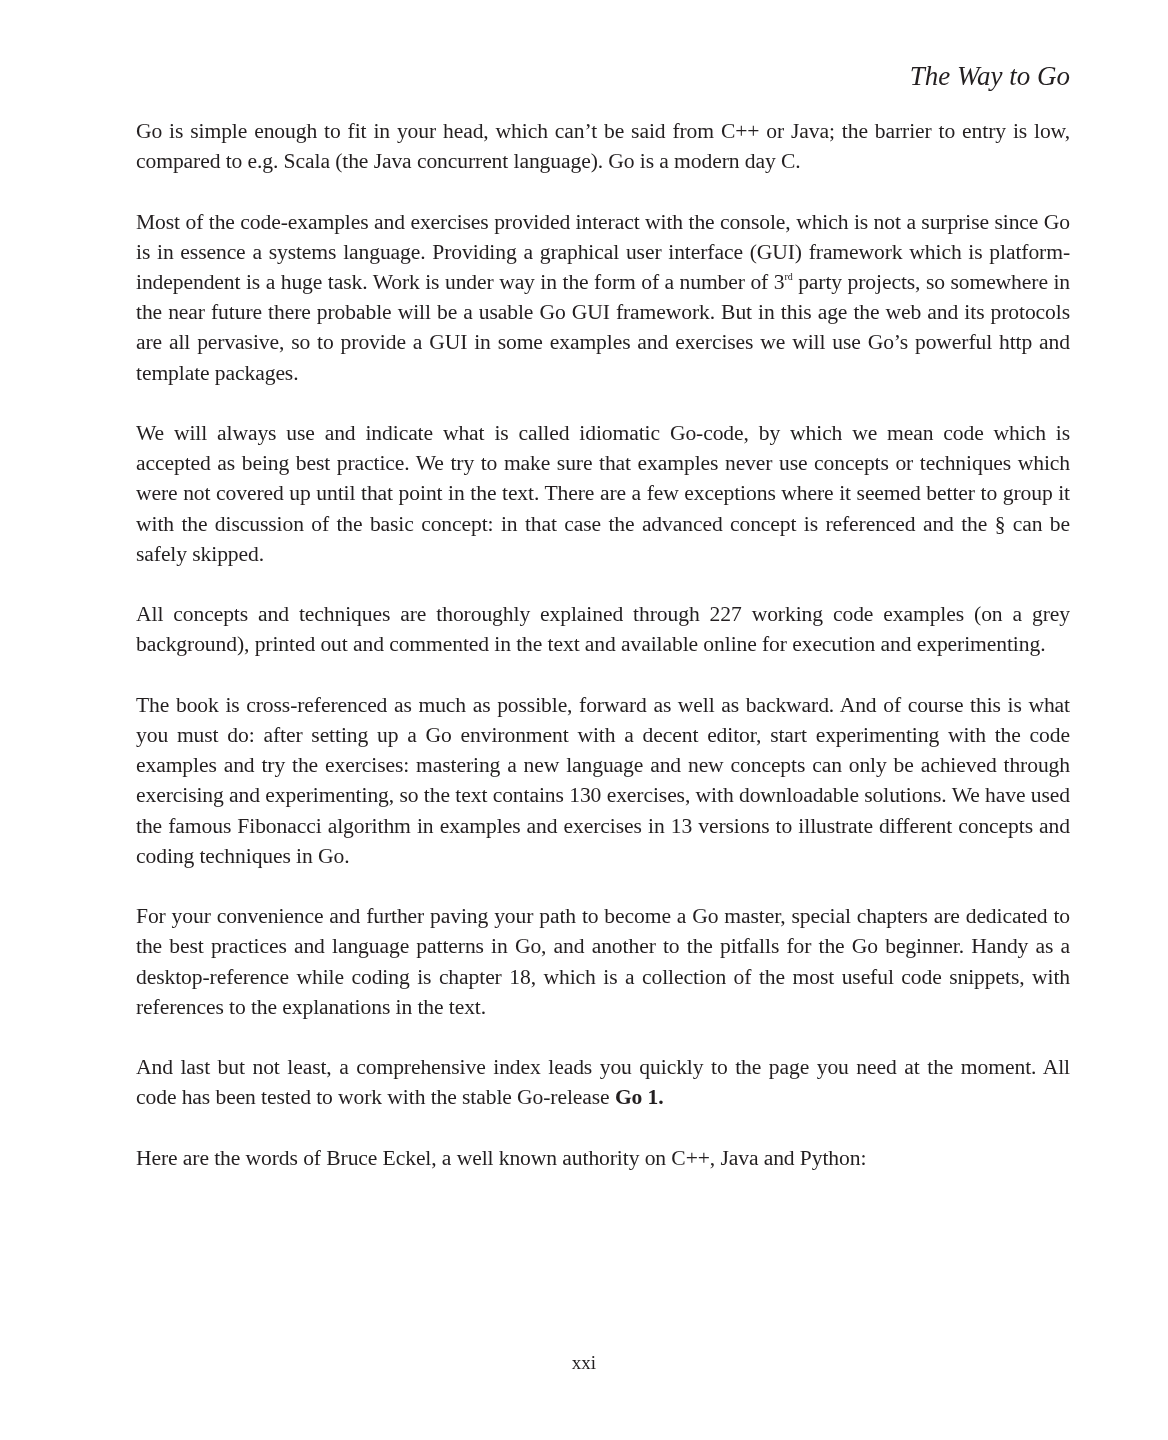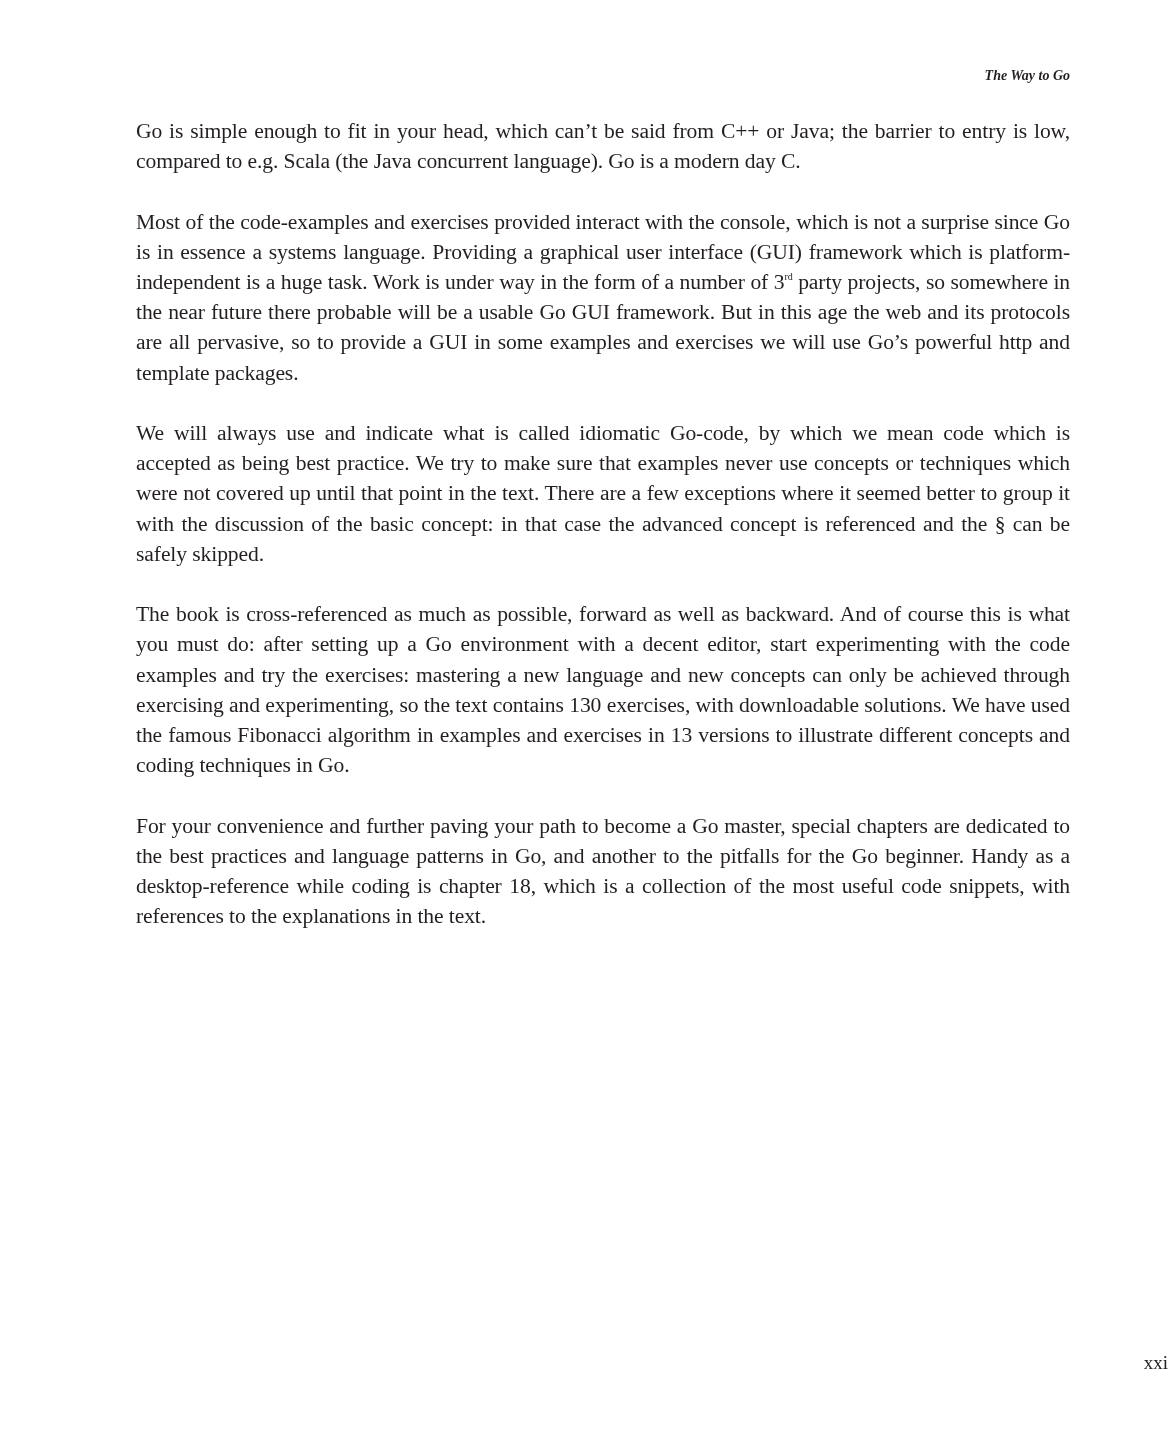--- a/index.html
+++ b/index.html
@@ -3,42 +3,45 @@
 <meta charset="utf-8">
 <style>
   html, body { margin: 0; padding: 0; background: #ffffff; }
   body {
     width: 1168px; height: 1440px; position: relative; overflow: hidden;
     font-family: "Liberation Serif", "DejaVu Serif", serif;
     color: #231f20;
   }
   .running-header {
     position: absolute; top: 62px; right: 98px;
-    font-style: italic; font-size: 14px; line-height: 28px; font-weight: bold;
+    font-style: italic; font-size: 27px; line-height: 28px;
   }
   .body-text {
     position: absolute; left: 136px; top: 116px; width: 934px;
   }
   .para {
     font-size: 21.6px; line-height: 30.2px; text-align: justify;
     margin: 0 0 30.2px 0; letter-spacing: -0.1px; font-family: Liberation Serif, serif;
   }
   .para sup { font-size: 10px; line-height: 0; vertical-align: 9px; }
   .para b { font-weight: bold; }
   .page-number {
-    position: absolute; top: 1352px; left: 0; width: 1168px; text-align: right;
+    position: absolute; top: 1352px; left: 0; width: 1168px; text-align: center;
     font-size: 19px;
   }
 </style>
 </head>
 <body>
 
 <div class="running-header">The Way to Go</div>
 
 <div class="body-text">
   <p class="para">Go is simple enough to fit in your head, which can’t be said from C++ or Java; the barrier to entry is low, compared to e.g. Scala (the Java concurrent language). Go is a modern day C.</p>
   <p class="para"><span>Most of the code-examples and exercises provided interact with the console, which is not a surprise since Go is in essence a systems language. Providing a graphical user interface (GUI) framework which is platform-independent is a huge task. Work is under way in the form of a number of 3</span><sup>rd</sup><span> party projects, so somewhere in the near future there probable will be a usable Go GUI framework. But in this age the web and its protocols are all pervasive, so to provide a GUI in some examples and exercises we will use Go’s powerful http and template packages.</span></p>
   <p class="para">We will always use and indicate what is called idiomatic Go-code, by which we mean code which is accepted as being best practice. We try to make sure that examples never use concepts or techniques which were not covered up until that point in the text. There are a few exceptions where it seemed better to group it with the discussion of the basic concept: in that case the advanced concept is referenced and the § can be safely skipped.</p>
+  <p class="para">All concepts and techniques are thoroughly explained through 227 working code examples (on a grey background), printed out and commented in the text and available online for execution and experimenting.</p>
   <p class="para">The book is cross-referenced as much as possible, forward as well as backward. And of course this is what you must do: after setting up a Go environment with a decent editor, start experimenting with the code examples and try the exercises: mastering a new language and new concepts can only be achieved through exercising and experimenting, so the text contains 130 exercises, with downloadable solutions. We have used the famous Fibonacci algorithm in examples and exercises in 13 versions to illustrate different concepts and coding techniques in Go.</p>
   <p class="para">For your convenience and further paving your path to become a Go master, special chapters are dedicated to the best practices and language patterns in Go, and another to the pitfalls for the Go beginner. Handy as a desktop-reference while coding is chapter 18, which is a collection of the most useful code snippets, with references to the explanations in the text.</p>
+  <p class="para"><span>And last but not least, a comprehensive index leads you quickly to the page you need at the moment. All code has been tested to work with the stable Go-release </span><b>Go 1.</b></p>
+  <p class="para">Here are the words of Bruce Eckel, a well known authority on C++, Java and Python:</p>
 </div>
 
 <div class="page-number">xxi</div>
 
 </body></html>

